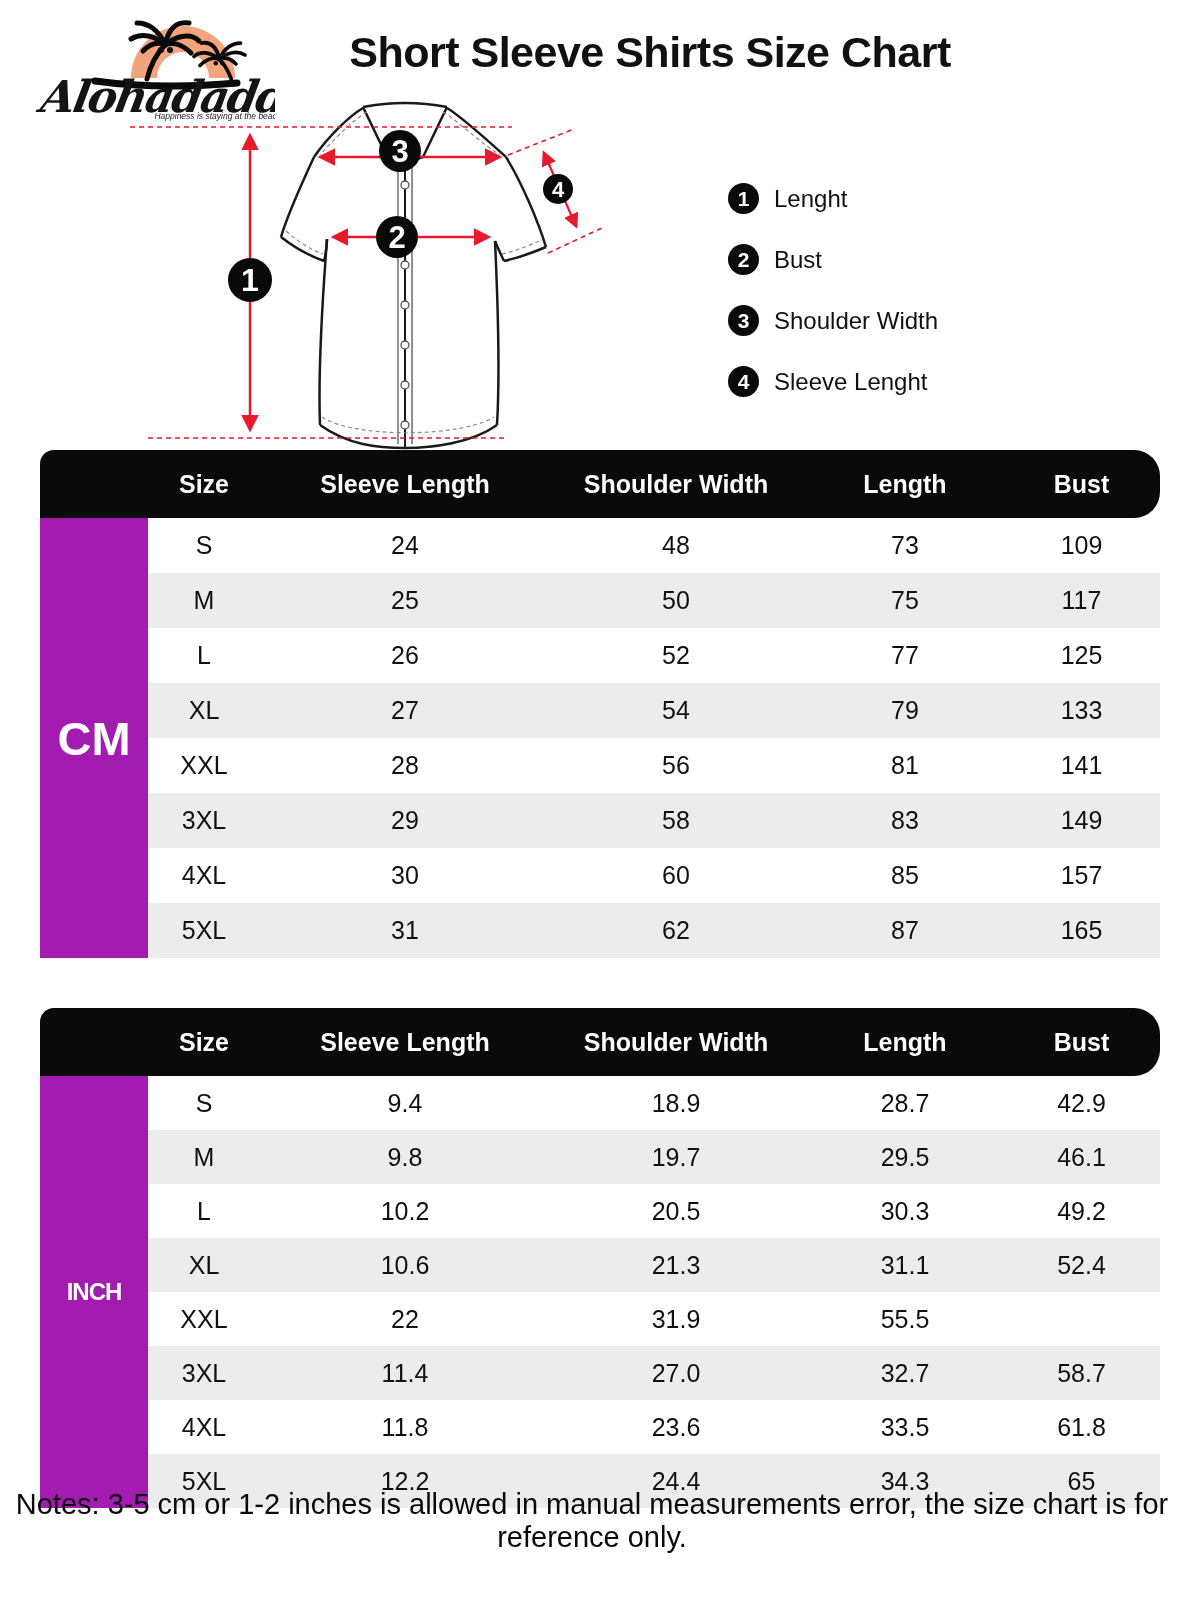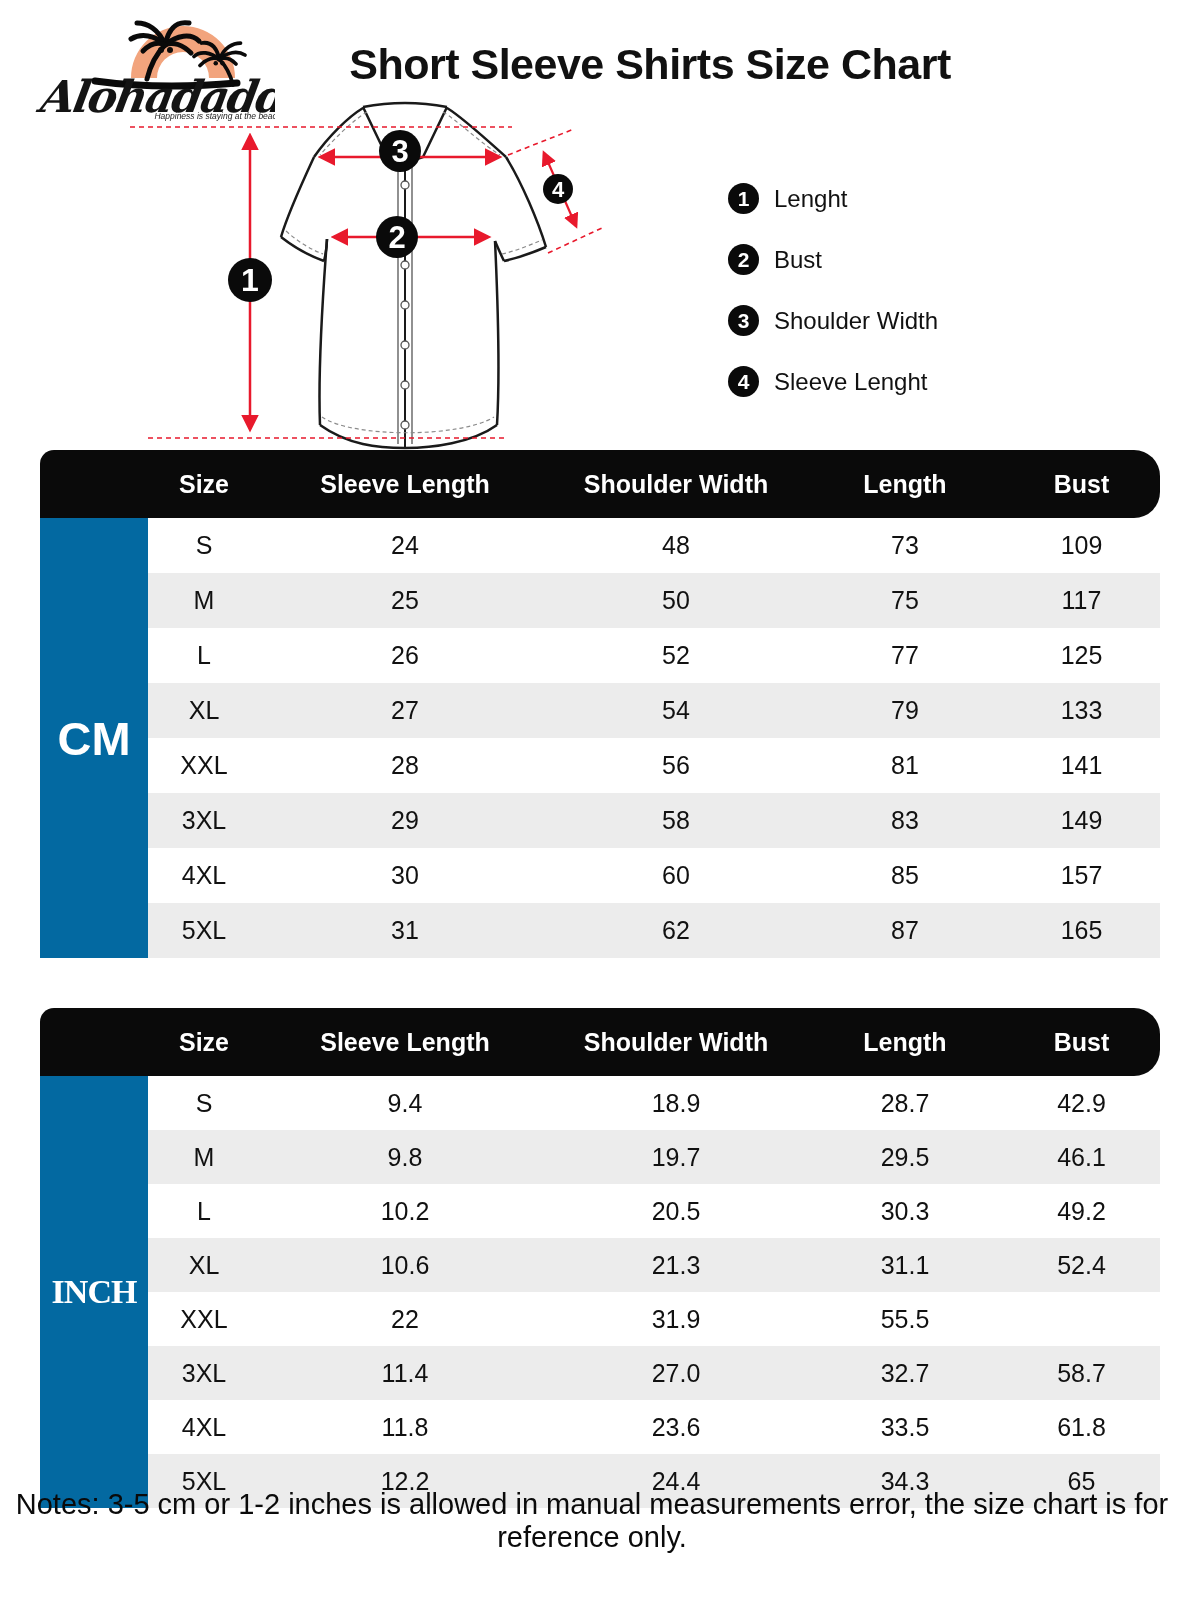--- a/index.html
+++ b/index.html
@@ -1,38 +1,38 @@
 <!DOCTYPE html>
 <html><head>
 <meta charset="utf-8">
 <style>
   html,body{margin:0;padding:0;background:#fff;}
   .page{position:relative;width:1200px;height:1600px;background:#fff;overflow:hidden;
         font-family:"Liberation Sans",sans-serif;color:#111;}
   .logo-svg{position:absolute;left:35px;top:5px;}
-  .page-title{position:absolute;left:280px;top:40px;width:740px;text-align:center;
+  .page-title{position:absolute;left:280px;top:28px;width:740px;text-align:center;
         font-size:43px;font-weight:bold;letter-spacing:-0.5px;}
   .diagram-svg{position:absolute;left:80px;top:95px;}
   .legend{position:absolute;left:728px;top:180px;display:flex;flex-direction:column;row-gap:24px;}
   .legend-item{display:flex;align-items:center;height:37px;}
   .legend-num{width:31px;height:31px;border-radius:50%;background:#0a0a0a;color:#fff;
         font-weight:bold;font-size:21px;display:flex;align-items:center;justify-content:center;flex:0 0 31px;}
   .legend-label{margin-left:15px;font-size:24px;}
   .size-table{position:absolute;left:40px;width:1120px;}
   #cm-table{top:450px;}
   #inch-table{top:1008px;}
   .t-head{height:68px;background:#0a0a0a;border-radius:14px 26px 26px 0;color:#fff;
         display:grid;grid-template-columns:112px 290px 252px 206px 147px;
         padding-left:108px;align-items:center;}
   .t-head .tcell{font-weight:bold;font-size:25px;text-align:center;}
   .t-bodywrap{display:flex;}
-  .t-unit{width:108px;background:#0369a1;color:#fff;font-weight:bold;
+  .t-unit{width:108px;background:#a21caf;color:#fff;font-weight:bold;
         display:flex;align-items:center;justify-content:center;}
   #cm-table .t-unit{font-size:47px;}
-  #inch-table .t-unit{font-size:34px;letter-spacing:-1px;font-family:Liberation Serif, serif;}
+  #inch-table .t-unit{font-size:24px;letter-spacing:-1px;}
   .t-body{width:1012px;}
   .trow{display:grid;grid-template-columns:112px 290px 252px 206px 147px;
         align-items:center;text-align:center;font-size:25px;}
   #cm-table .trow{height:55px;}
   #inch-table .trow{height:54px;}
   .trow:nth-child(even){background:#ececec;}
   .note{position:absolute;left:0;width:1184px;top:1488px;text-align:center;font-size:29px;color:#0a0a0a;}
 </style>
 </head>
 <body>

